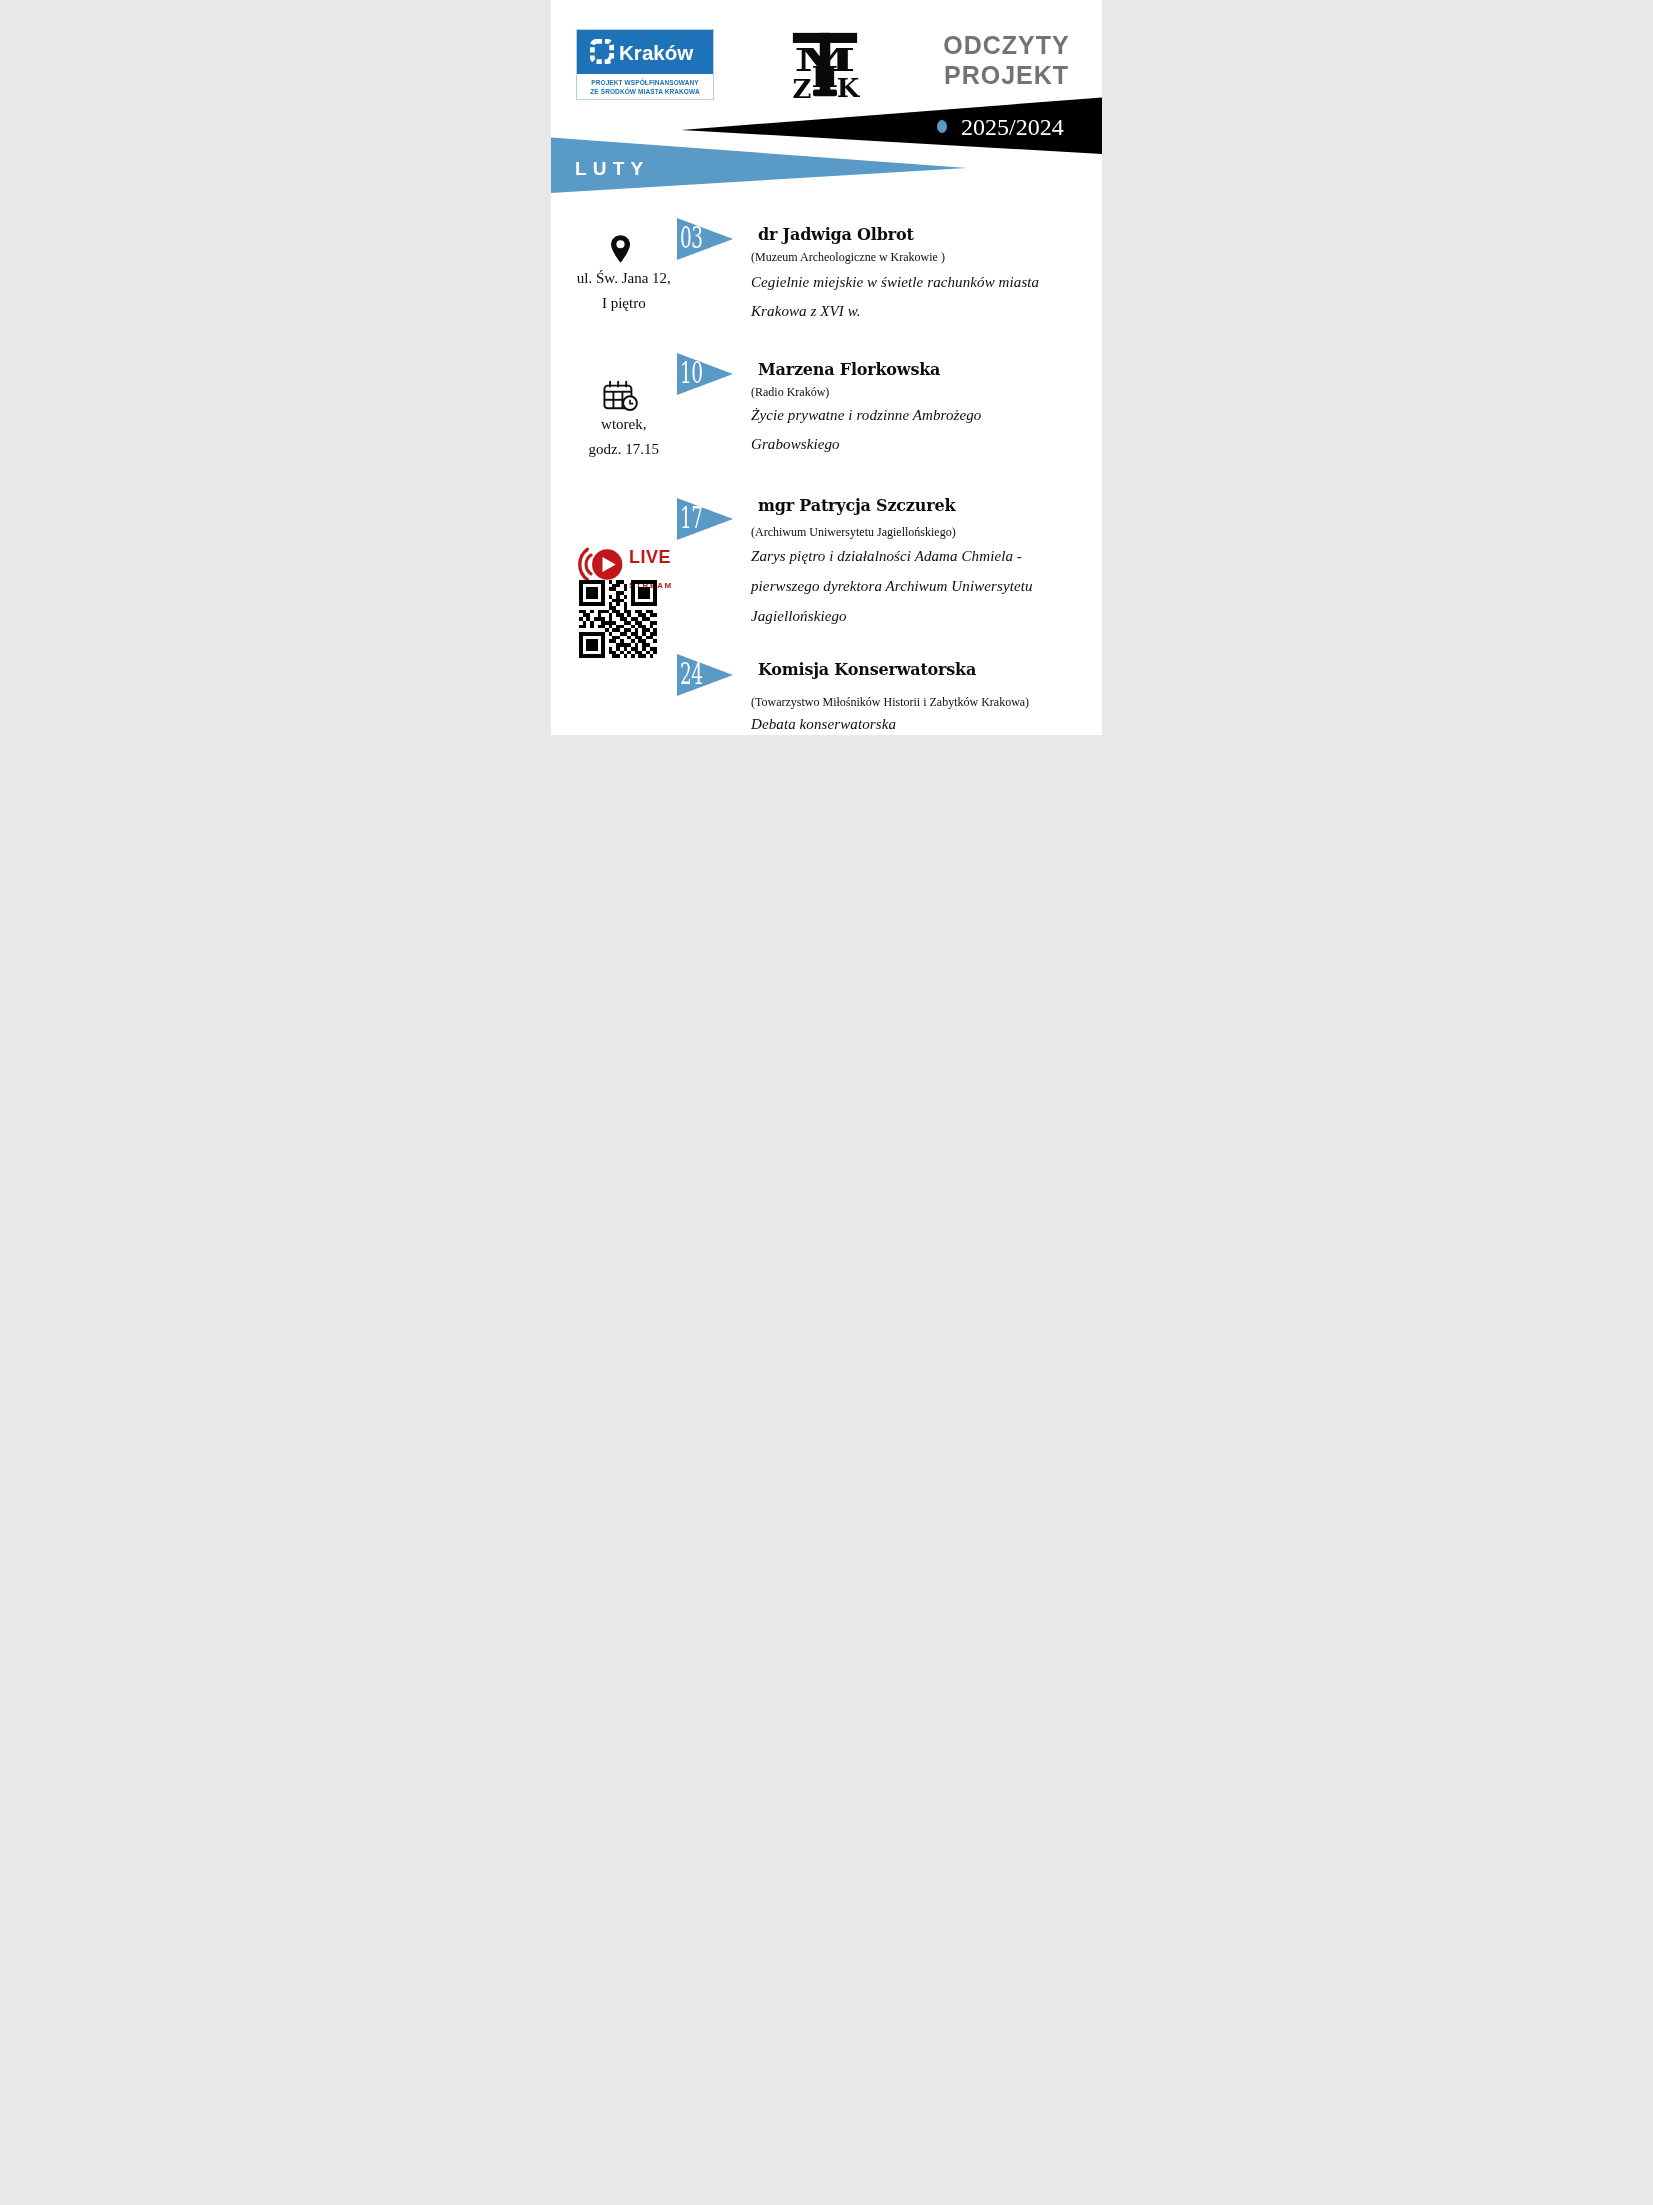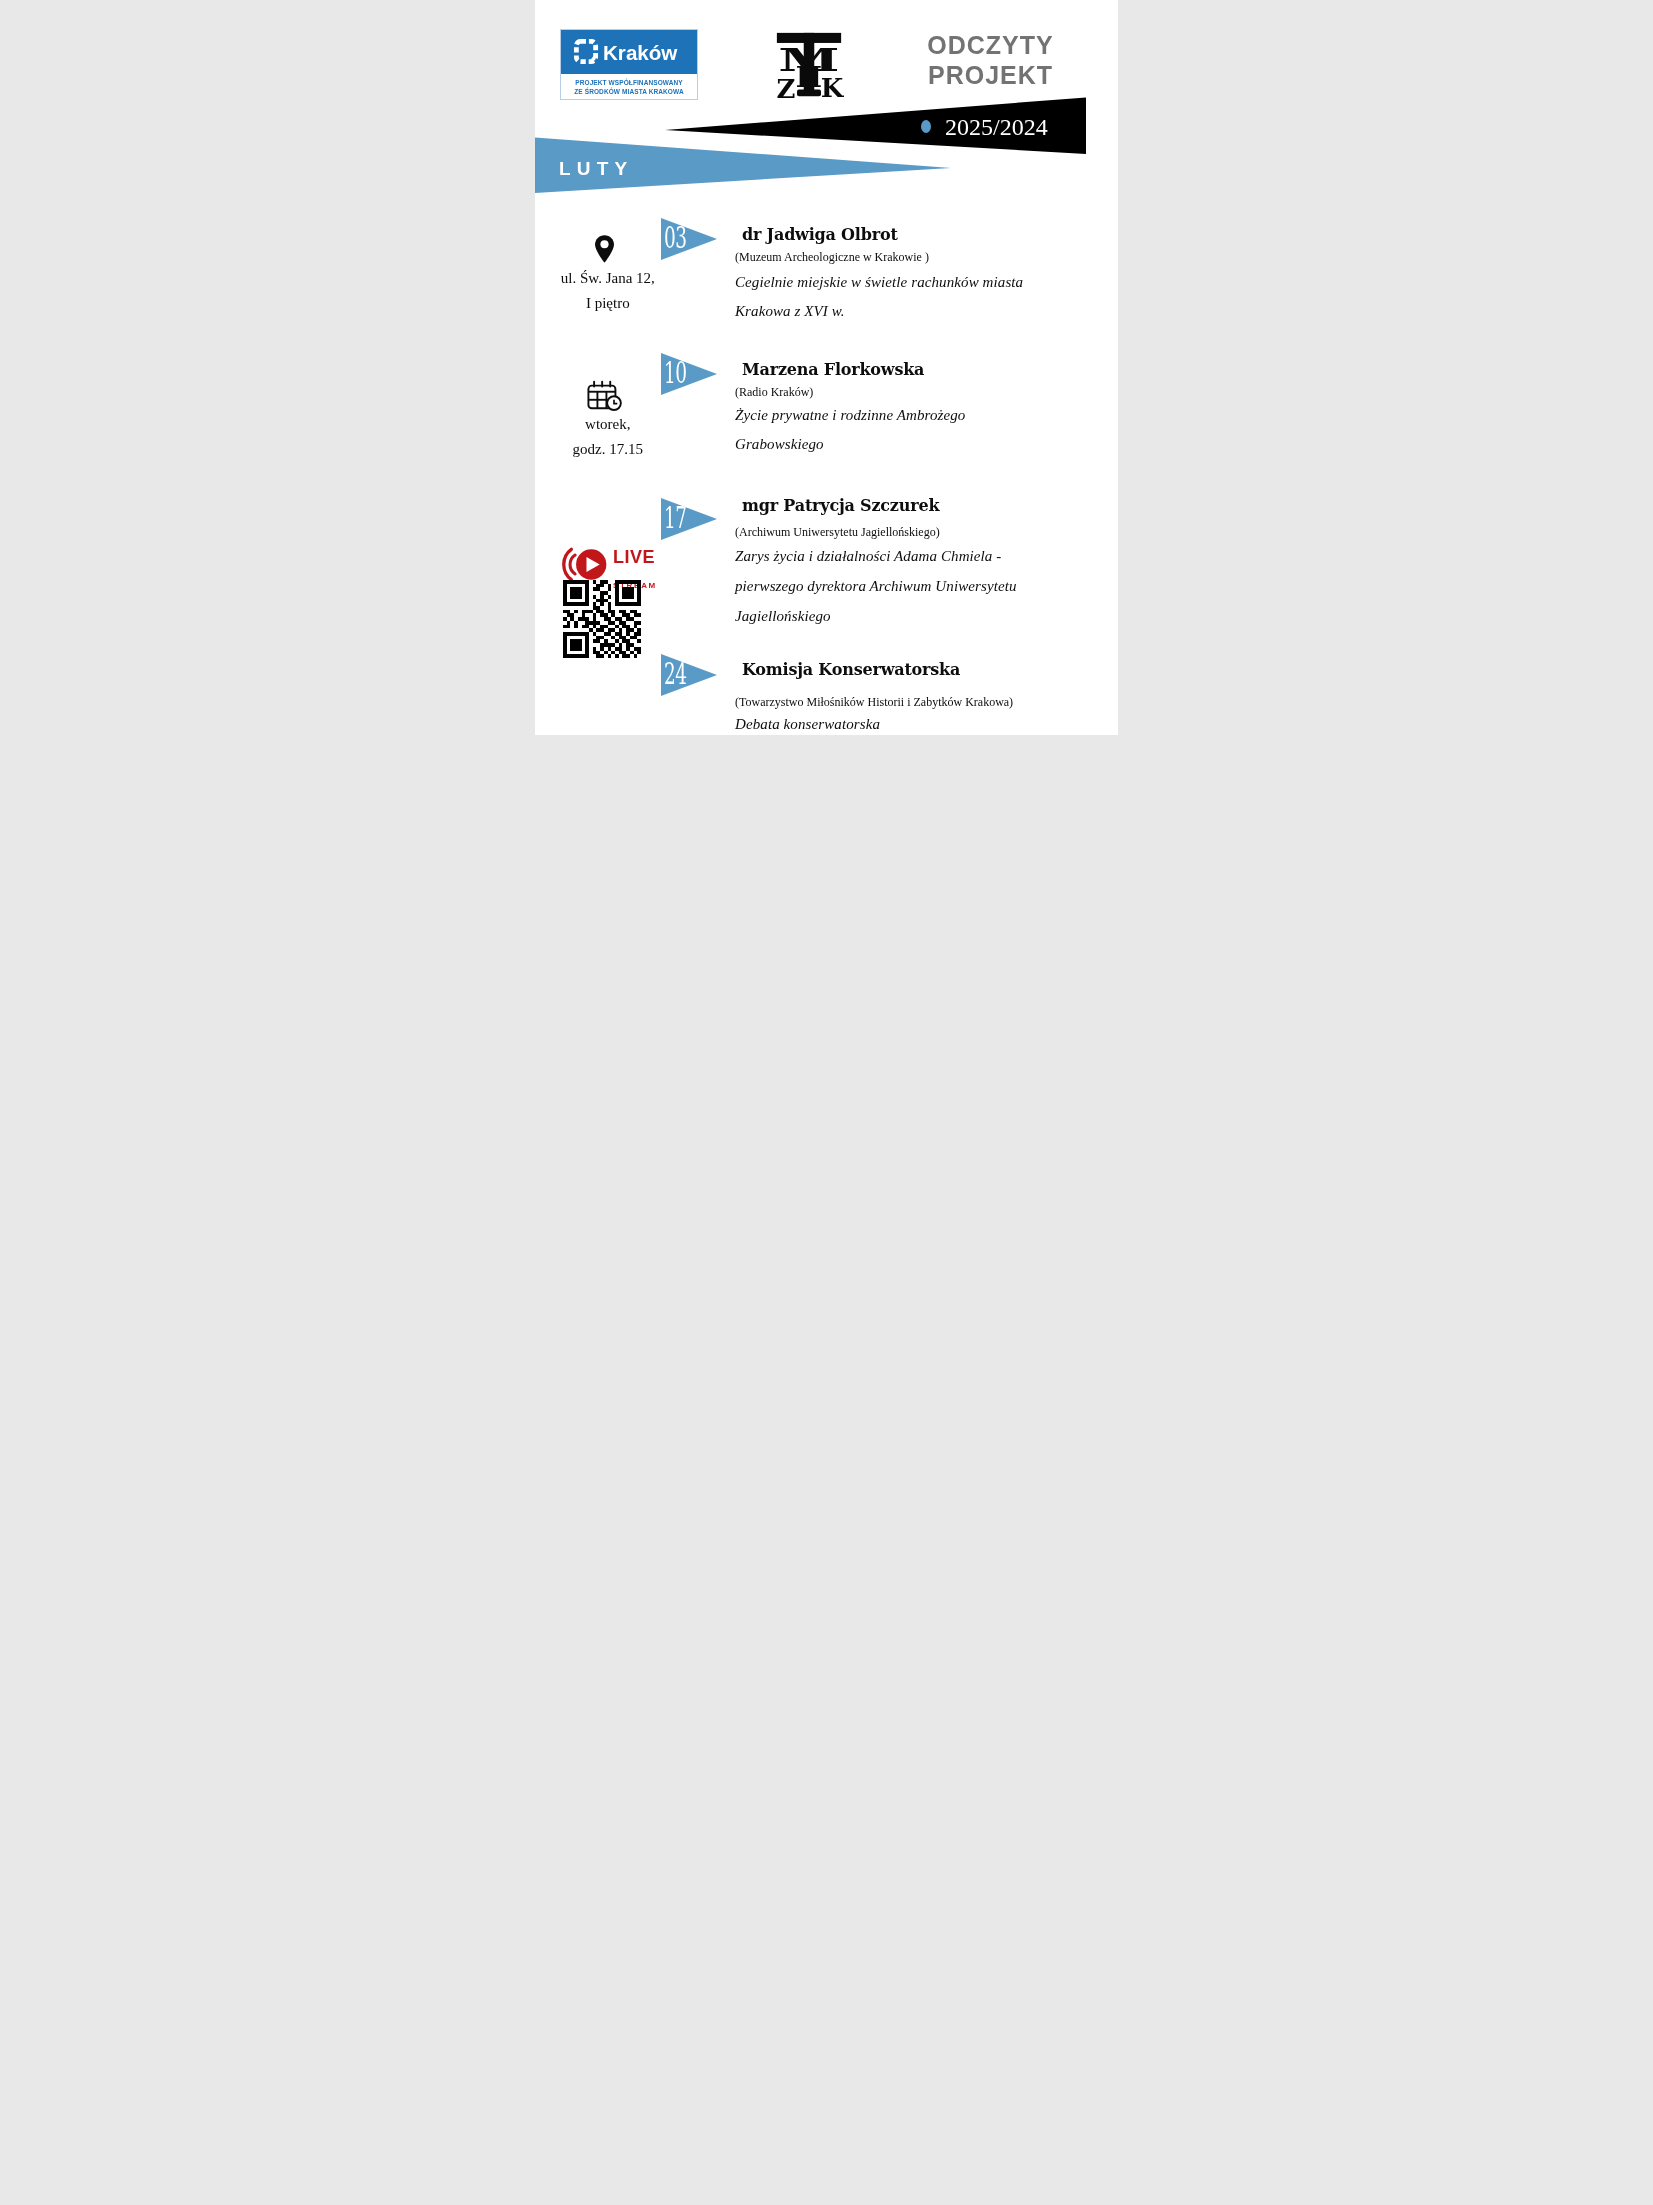--- a/index.html
+++ b/index.html
@@ -1,17 +1,17 @@
 <!DOCTYPE html>
 <html style="--accent: #5a9ac6; --kblue: #1e72b8; --red: #c2171a;font-size:7.7px"><head>
 <meta charset="utf-8">
 <style>
   html,body{margin:0;padding:0;background:#e8e8e8;}
   .page{position:relative;width:551px;height:735px;background:#ffffff;overflow:hidden;
-        font-family:"Liberation Serif",serif;color:#0d0d0d;margin:0 auto;padding-left:32px;}
+        font-family:"Liberation Serif",serif;color:#0d0d0d;margin:0 auto;}
   .abs{position:absolute;}
   .sans{font-family:"Liberation Sans",sans-serif;}
 
   
   .klogo{left:25px;top:29px;width:138px;height:71px;border:0.5px solid #b6cfe6;background:#fff;box-sizing:border-box;}
   .klogo-blue{position:absolute;left:0;top:0;width:100%;height:44px;background:var(--kblue);}
   .klogo-city{position:absolute;left:42px;top:10.5px;font-size:20.6px;font-weight:bold;color:#fff;letter-spacing:0;}
   .klogo-line{position:absolute;left:0;width:100%;text-align:center;font-weight:bold;color:var(--kblue);
               font-size:6.5px;letter-spacing:0.1px;}
   
@@ -586,21 +586,21 @@
   <div class="abs speaker" style="top:360px">Marzena Florkowska</div>
   <div class="abs affil" style="top:385px">(Radio Kraków)</div>
   <div class="abs etitle" style="top:407px">Życie prywatne i rodzinne Ambrożego</div>
   <div class="abs etitle" style="top:436px">Grabowskiego</div>
 
   <div class="abs marker" style="left:126px;top:498px">
     <span class="marker-num">17</span>
   </div>
   <div class="abs speaker" style="top:496px">mgr Patrycja Szczurek</div>
   <div class="abs affil" style="top:525px">(Archiwum Uniwersytetu Jagiellońskiego)</div>
-  <div class="abs etitle" style="top:548px">Zarys życia i działalności Adama Chmiela -</div>
+  <div class="abs etitle" style="top:548px">Zarys piętro i działalności Adama Chmiela -</div>
   <div class="abs etitle" style="top:578px">pierwszego dyrektora Archiwum Uniwersytetu</div>
   <div class="abs etitle" style="top:608px">Jagiellońskiego</div>
 
   <div class="abs marker" style="left:126px;top:654px">
     <span class="marker-num">24</span>
   </div>
   <div class="abs speaker" style="top:660px">Komisja Konserwatorska</div>
   <div class="abs affil" style="top:695px">(Towarzystwo Miłośników Historii i Zabytków Krakowa)</div>
   <div class="abs etitle" style="top:716px">Debata konserwatorska</div>
 

